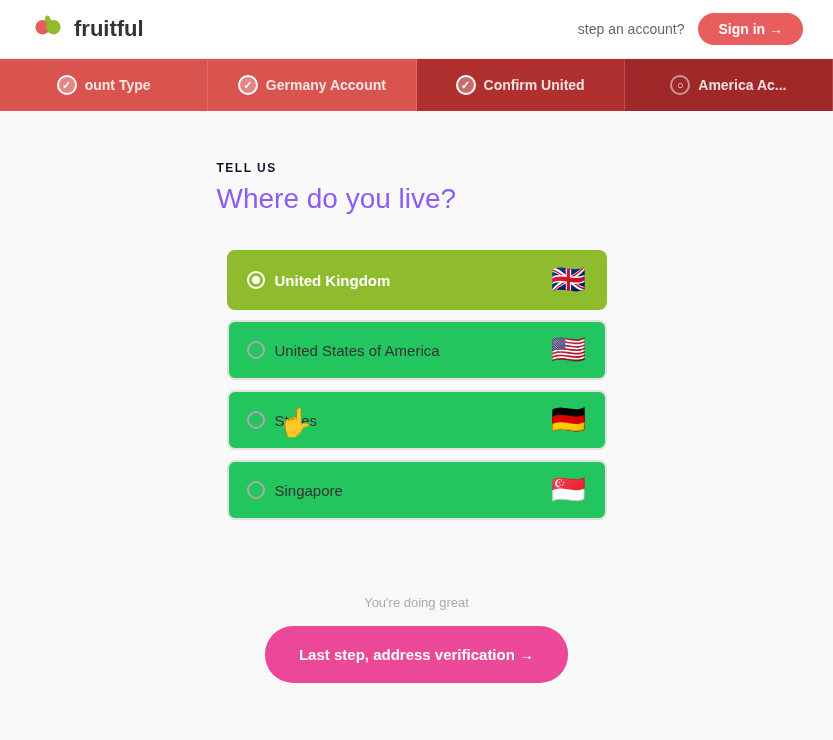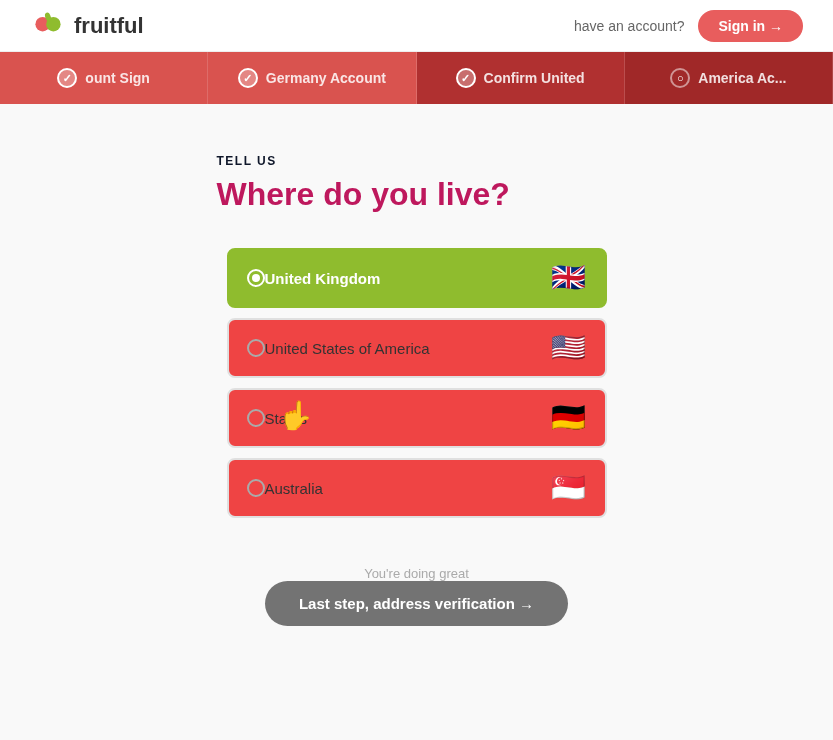--- a/index.html
+++ b/index.html
@@ -4,21 +4,21 @@
   <style>
     * { margin: 0; padding: 0; box-sizing: border-box; }
     body { font-family: -apple-system, BlinkMacSystemFont, 'Segoe UI', Helvetica, Arial, sans-serif; background: #f9f9f9; width: 833px; min-height: 740px; overflow-x: hidden; }
 
     
     .header {
       display: flex;
       align-items: center;
       justify-content: space-between;
       padding: 0 30px;
-      height: 52px;
+      height: 59px;
       background: #fff;
       border-bottom: 1px solid #eee;
     }
     .logo {
       display: flex;
       align-items: center;
       gap: 8px;
     }
     .logo-icon {
       width: 36px;
@@ -111,44 +111,44 @@
       font-weight: 700;
       color: #0f172a;
       letter-spacing: 1.5px;
       text-transform: uppercase;
       margin-bottom: 8px;
       align-self: flex-start;
       margin-left: calc(50% - 200px);
     }
 
     .main-title {
-      font-size: 32px;
-      font-weight: 700;
-      color: #be185d;
+      font-size: 28px;
+      font-weight: 400;
+      color: #8b5cf6;
       margin-bottom: 35px;
       align-self: flex-start;
       margin-left: calc(50% - 200px);
     }
 
     
     .country-list {
       display: flex;
       flex-direction: column;
       gap: 10px;
       width: 380px;
     }
 
     .country-option {
       display: flex;
       align-items: center;
       justify-content: space-between;
       padding: 14px 18px;
       border-radius: 8px;
       border: 2px solid #e0e0e0;
-      background: #ef4444;
+      background: #22c55e;
       cursor: pointer;
       transition: all 0.15s;
     }
     .country-option.selected {
       background: #8fbc2e;
       border-color: #8fbc2e;
     }
     .country-option.selected .country-name {
       color: #fff;
       font-weight: 700;
@@ -156,20 +156,21 @@
     .country-option.selected .radio-btn {
       border-color: #fff;
     }
     .country-option.selected .radio-btn::after {
       background: #fff;
     }
 
     .country-left {
       display: flex;
       align-items: center;
+      gap: 10px;
     }
 
     .radio-btn {
       width: 18px;
       height: 18px;
       border-radius: 50%;
       border: 2px solid #aaa;
       display: flex;
       align-items: center;
       justify-content: center;
@@ -193,38 +194,38 @@
       font-weight: 500;
     }
 
     .country-flag {
       font-size: 28px;
       line-height: 1;
     }
 
     
     .bottom-section {
-      margin-top: 48px;
+      margin-top: 75px;
       display: flex;
       flex-direction: column;
       align-items: center;
-      gap: 0;
+      gap: 16px;
     }
 
     .doing-great {
       font-size: 13px;
       color: #aaa;
     }
 
     .next-btn {
-      background: #737373;
+      background: #ec4899;
       color: #fff;
       border: none;
       border-radius: 28px;
-      padding: 14px 34px;
+      padding: 20px 34px;
       font-size: 15px;
       font-weight: 600;
       cursor: pointer;
       display: flex;
       align-items: center;
       gap: 10px;
     }
 
     
     .cursor-overlay {
@@ -243,29 +244,29 @@
 <header class="header">
   <div class="logo">
     <svg class="logo-icon" viewBox="0 0 40 40">
       <circle cx="14" cy="18" r="8" fill="#e85d5d"></circle>
       <circle cx="26" cy="18" r="8" fill="#8fbc2e"></circle>
       <ellipse cx="20" cy="10" rx="3" ry="5" fill="#8fbc2e" transform="rotate(-20 20 10)"></ellipse>
     </svg>
     <span class="logo-text">fruitful</span>
   </div>
   <div class="header-right">
-    <span class="have-account">have an account?</span>
+    <span class="have-account">step an account?</span>
     <button class="sign-in-btn">Sign in →</button>
   </div>
 </header>
 
 <nav class="progress-bar">
   <div class="progress-step completed">
     <div class="step-icon done">✓</div>
-    <span>ount Sign</span>
+    <span>ount Type</span>
   </div>
   <div class="progress-step completed">
     <div class="step-icon done">✓</div>
     <span>Germany Account</span>
   </div>
   <div class="progress-step active">
     <div class="step-icon done">✓</div>
     <span>Confirm United</span>
   </div>
   <div class="progress-step pending">
@@ -302,21 +303,21 @@
       <div class="country-left">
         <div class="radio-btn"></div>
         <span class="country-name">States</span>
       </div>
       <span class="country-flag">🇩🇪</span>
     </div>
 
     <div class="country-option">
       <div class="country-left">
         <div class="radio-btn"></div>
-        <span class="country-name">Australia</span>
+        <span class="country-name">Singapore</span>
       </div>
       <span class="country-flag">🇸🇬</span>
     </div>
 
   </div>
 
   <div class="bottom-section">
     <span class="doing-great">You're doing great</span>
     <button class="next-btn">Last step, address verification →</button>
 

